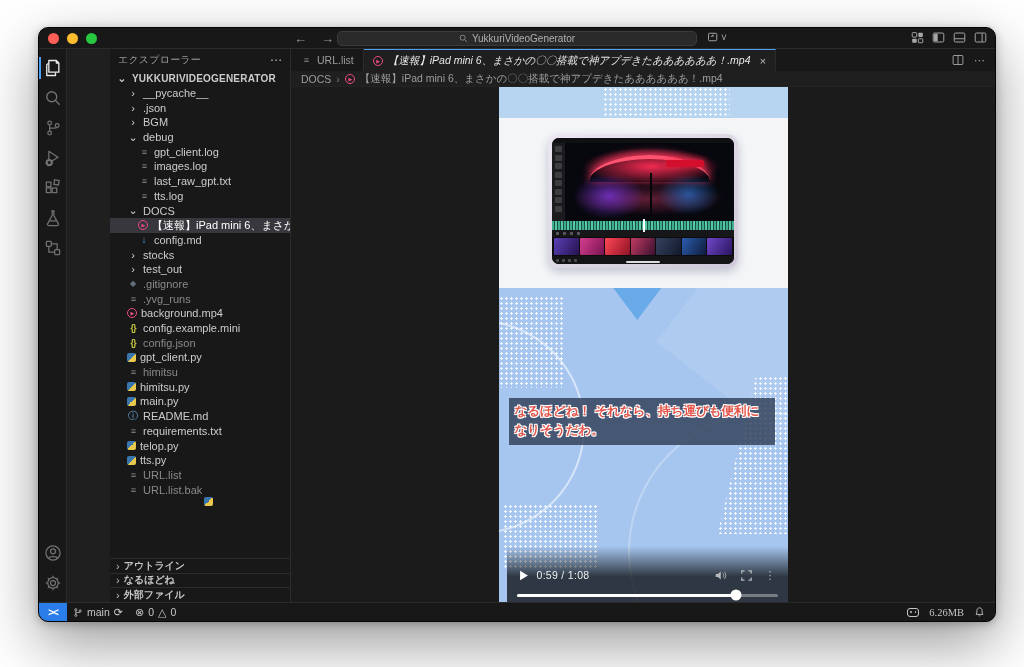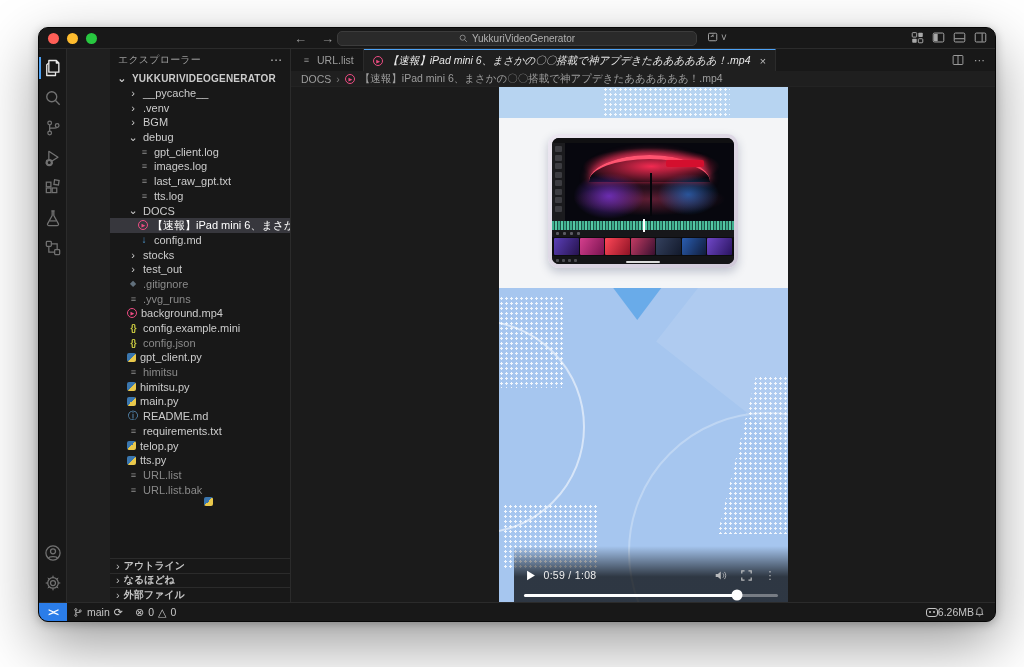--- a/index.html
+++ b/index.html
@@ -120,37 +120,37 @@
   .scr-bottom { height:8px; flex:0 0 8px; background:#141417; display:flex; align-items:center; gap:3px; padding:0 4px;}
   .scr-bottom i{ width:3px; height:3px; background:#4c4c52; border-radius:1px;}
   .home-bar { position:absolute; bottom:5.5px; left:50%; transform:translateX(-50%); width:34px; height:2px; background:rgba(255,255,255,.85); border-radius:2px;}
 
   
   .subtitle { position:absolute; left:10px; right:13px; top:311px; background:rgba(50,66,90,.84);
     padding:4px 6px; font-size:12.5px; font-weight:bold; line-height:1.55; color:#e4564b; z-index:3;
     text-shadow:-1px -1px 0 #fff,1px -1px 0 #fff,-1px 1px 0 #fff,1px 1px 0 #fff,0 1px 0 #fff,0 -1px 0 #fff;}
 
   
-  .v-controls { position:absolute; left:15px; right:0; bottom:0; height:56px; z-index:4;
+  .v-controls { position:absolute; left:8px; right:0; bottom:0; height:56px; z-index:4;
     background:linear-gradient(to bottom, rgba(0,0,0,0), rgba(0,0,0,.72) 55%);
     display:flex; flex-direction:column; justify-content:flex-end;text-align:center;}
   .vc-row { display:flex; align-items:center; gap:8px; padding:0 12px; height:26px; color:#f0f0f0;}
   .vc-row .time { font-size:10.5px; color:#eeeeee; letter-spacing:.3px;}
   .vc-row .spacer{ flex:1; }
   .vc-icons { display:flex; gap:13px; align-items:center; opacity:.85;}
   .vc-progress { height:14px; padding:0 10px; display:flex; align-items:center; position:relative;}
   .track { position:relative; width:100%; height:3px; background:rgba(255,255,255,.35); border-radius:2px;}
   .fill { position:absolute; left:0; top:0; bottom:0; background:#ffffff; border-radius:2px;}
   .thumb { position:absolute; top:50%; width:11px; height:11px; background:#ffffff; border-radius:50%; transform:translate(-50%,-50%);}
 
   
   .statusbar { height:19px; background:#181818; border-top:1px solid #2b2b2b; display:flex; align-items:center; flex:0 0 19px; font-size:10.5px; color:#c5c5c5;}
   .remote-box { width:28px; height:100%; background:#2b7de9; color:#ffffff; display:flex; align-items:center; justify-content:center; font-size:10px; font-weight:bold; letter-spacing:-1px;}
   .sb-item { display:flex; align-items:center; gap:4px; padding:0 6px; height:100%;}
-  .sb-right { margin-left:auto; display:flex; align-items:center; gap:0; padding-right:10px;}
+  .sb-right { margin-left:auto; display:flex; align-items:center; gap:10px; padding-right:10px;font-family:Liberation Serif, serif;}
   .copilot { width:12px; height:9px; border:1.2px solid #c5c5c5; border-radius:3px; position:relative;}
   .copilot::before,.copilot::after{ content:""; position:absolute; top:2.2px; width:1.6px; height:2.6px; background:#c5c5c5; border-radius:1px;}
   .copilot::before{left:2.2px}.copilot::after{right:2.2px}
   .glyph { font-size:11px; }
 </style>
 </head>
 <body>
 
 <div class="window">
 
@@ -282,21 +282,21 @@
             <span>YUKKURIVIDEOGENERATOR</span>
           </div>
 
           <div class="tree-row" style="padding-left: 17px;">
             <span class="ticon ic-chevron-right">›</span>
             <span>__pycache__</span>
           </div>
 
           <div class="tree-row" style="padding-left: 17px;">
             <span class="ticon ic-chevron-right">›</span>
-            <span>.venv</span>
+            <span>.json</span>
           </div>
 
           <div class="tree-row" style="padding-left: 17px;">
             <span class="ticon ic-chevron-right">›</span>
             <span>BGM</span>
           </div>
 
           <div class="tree-row" style="padding-left: 17px;">
             <span class="ticon ic-chevron-down">⌄</span>
             <span>debug</span>
@@ -531,20 +531,21 @@
           <div class="v-blue">
             <div class="diagA"></div>
             <div class="tri"></div>
             <div class="dots dotsA"></div>
             <div class="dots dotsB"></div>
             <div class="dots dotsC"></div>
             <div class="circleA"></div>
             <div class="circleB"></div>
           </div>
 
+          <div class="subtitle">なるほどね！ それなら、持ち運びも便利になりそうだわ。</div>
 
           <div class="v-controls">
             <div class="vc-row">
               <svg width="10" height="11" viewBox="0 0 12 14">
                   <path d="M1 1 L11 7 L1 13 Z" fill="#ffffff"></path>
                 </svg>
               <span class="time">0:59 / 1:08</span>
               <span class="spacer"></span>
               <div class="vc-icons">
                 <svg width="13" height="11" viewBox="0 0 18 14">

